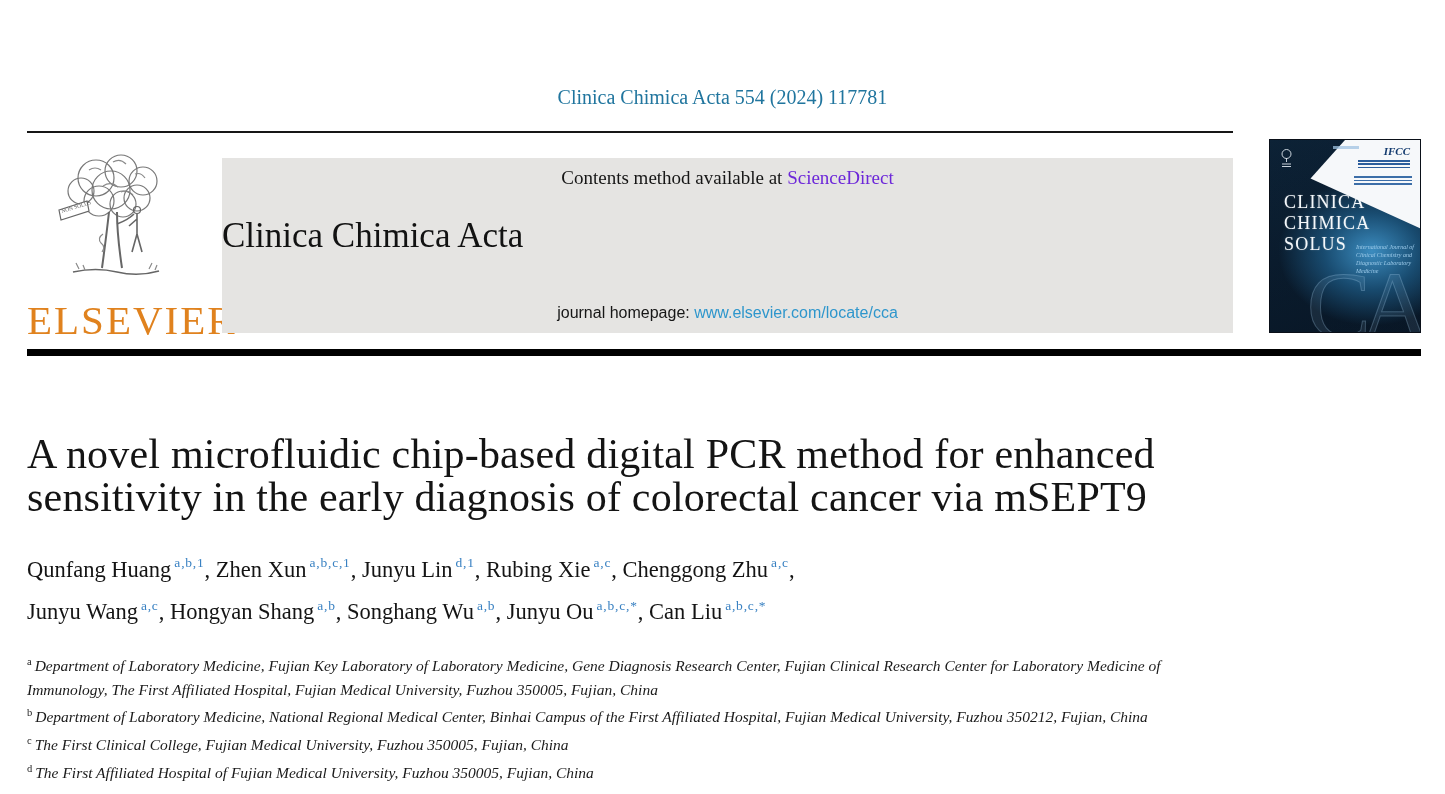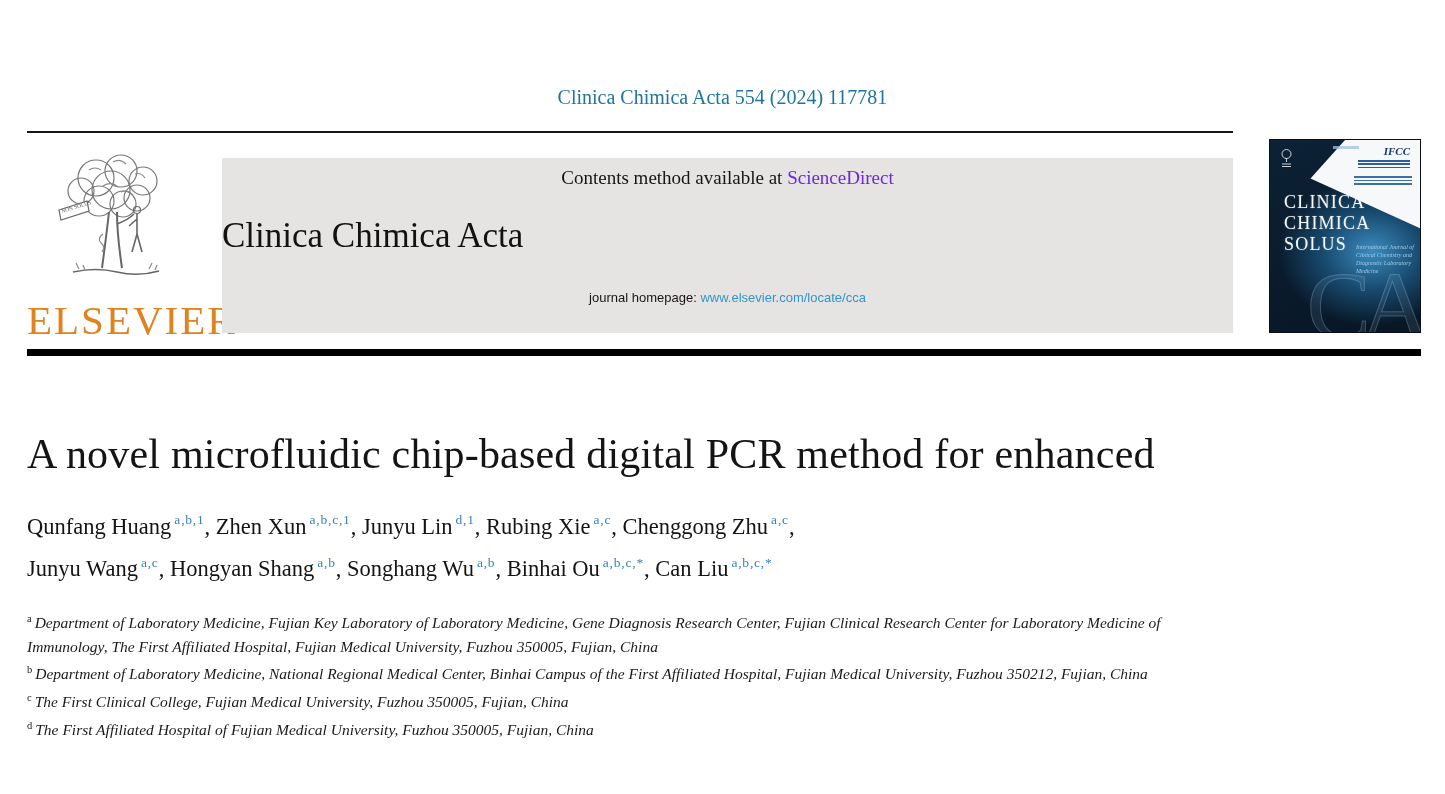--- a/index.html
+++ b/index.html
@@ -16,22 +16,22 @@
   .els-logo { position:absolute; left:27px; top:148px; width:178px; height:192px; text-align:center; }
   .els-logo svg { display:block; margin:0 auto; }
   .els-wordmark { font-family:"Liberation Serif", serif; font-size:41px; color:#E0821E;
                   letter-spacing:2px; line-height:1; margin-top:2px; }
 
   
   .banner { position:absolute; left:222px; top:158px; width:1011px; height:175px; background:#E5E4E2; }
   .contents-line { padding-top:9px; text-align:center; font-size:19px; color:#161616; }
   .contents-line .lnk { color:#6d28d9; text-decoration:none; cursor:pointer; }
   .journal-title { text-align:left; margin-top:27px; font-size:35px; color:#121212; }
-  .homepage-line { position:absolute; bottom:28px; left:0; width:100%; text-align:center;
-                   font-family:"Liberation Sans", sans-serif; font-size:13px; color:#161616; }
+  .homepage-line { position:absolute; bottom:11px; left:0; width:100%; text-align:center;
+                   font-family:"Liberation Sans", sans-serif; font-size:16px; color:#161616; }
   .homepage-line .lnk { color:#2E96CC; text-decoration:none; cursor:pointer; }
 
   
   .cover { position:absolute; left:1269px; top:139px; width:152px; height:194px;
            background:#081524;
            background-image:
              radial-gradient(ellipse 120px 95px at 68% 58%, rgba(62,146,199,0.95) 0%, rgba(27,84,124,0.85) 40%, rgba(10,33,53,0.2) 78%),
              linear-gradient(160deg, #0d2236 0%, #0a1a2b 50%, #081422 100%);
            overflow:hidden; border:1px solid #0a0f18; }
   .cover-wedge { position:absolute; top:0; right:0; width:100%; height:100%; background:#f6f8fa;
@@ -132,35 +132,36 @@
     </div>
     <div class="cover-subtitle">International Journal of Clinical Chemistry and Diagnostic Laboratory Medicine</div>
     <div class="cover-watermark">CA</div>
   </div>
 
   <div class="thick-rule"></div>
 
   <div class="article">
     <h1 class="art-title">
       <div>A novel microfluidic chip-based digital PCR method for enhanced</div>
+      <div>sensitivity in the early diagnosis of colorectal cancer via mSEPT9</div>
     </h1>
 
     <div class="authors">
       <div>
         <span class="author"><span>Qunfang Huang</span><sup>a,b,1</sup><span class="sep">, </span></span>
         <span class="author"><span>Zhen Xun</span><sup>a,b,c,1</sup><span class="sep">, </span></span>
         <span class="author"><span>Junyu Lin</span><sup>d,1</sup><span class="sep">, </span></span>
         <span class="author"><span>Rubing Xie</span><sup>a,c</sup><span class="sep">, </span></span>
         <span class="author"><span>Chenggong Zhu</span><sup>a,c</sup><span class="sep">,</span></span>
       </div>
       <div>
         <span class="author"><span>Junyu Wang</span><sup>a,c</sup><span class="sep">, </span></span>
         <span class="author"><span>Hongyan Shang</span><sup>a,b</sup><span class="sep">, </span></span>
         <span class="author"><span>Songhang Wu</span><sup>a,b</sup><span class="sep">, </span></span>
-        <span class="author"><span>Binhai Ou</span><sup>a,b,c,*</sup><span class="sep">, </span></span>
+        <span class="author"><span>Junyu Ou</span><sup>a,b,c,*</sup><span class="sep">, </span></span>
         <span class="author"><span>Can Liu</span><sup>a,b,c,*</sup><span class="sep"></span></span>
       </div>
     </div>
 
     <div class="affiliations">
       <div class="aff"><sup>a</sup><span>Department of Laboratory Medicine, Fujian Key Laboratory of Laboratory Medicine, Gene Diagnosis Research Center, Fujian Clinical Research Center for Laboratory Medicine of Immunology, The First Affiliated Hospital, Fujian Medical University, Fuzhou 350005, Fujian, China</span></div>
       <div class="aff"><sup>b</sup><span>Department of Laboratory Medicine, National Regional Medical Center, Binhai Campus of the First Affiliated Hospital, Fujian Medical University, Fuzhou 350212, Fujian, China</span></div>
       <div class="aff"><sup>c</sup><span>The First Clinical College, Fujian Medical University, Fuzhou 350005, Fujian, China</span></div>
       <div class="aff"><sup>d</sup><span>The First Affiliated Hospital of Fujian Medical University, Fuzhou 350005, Fujian, China</span></div>
     </div>

